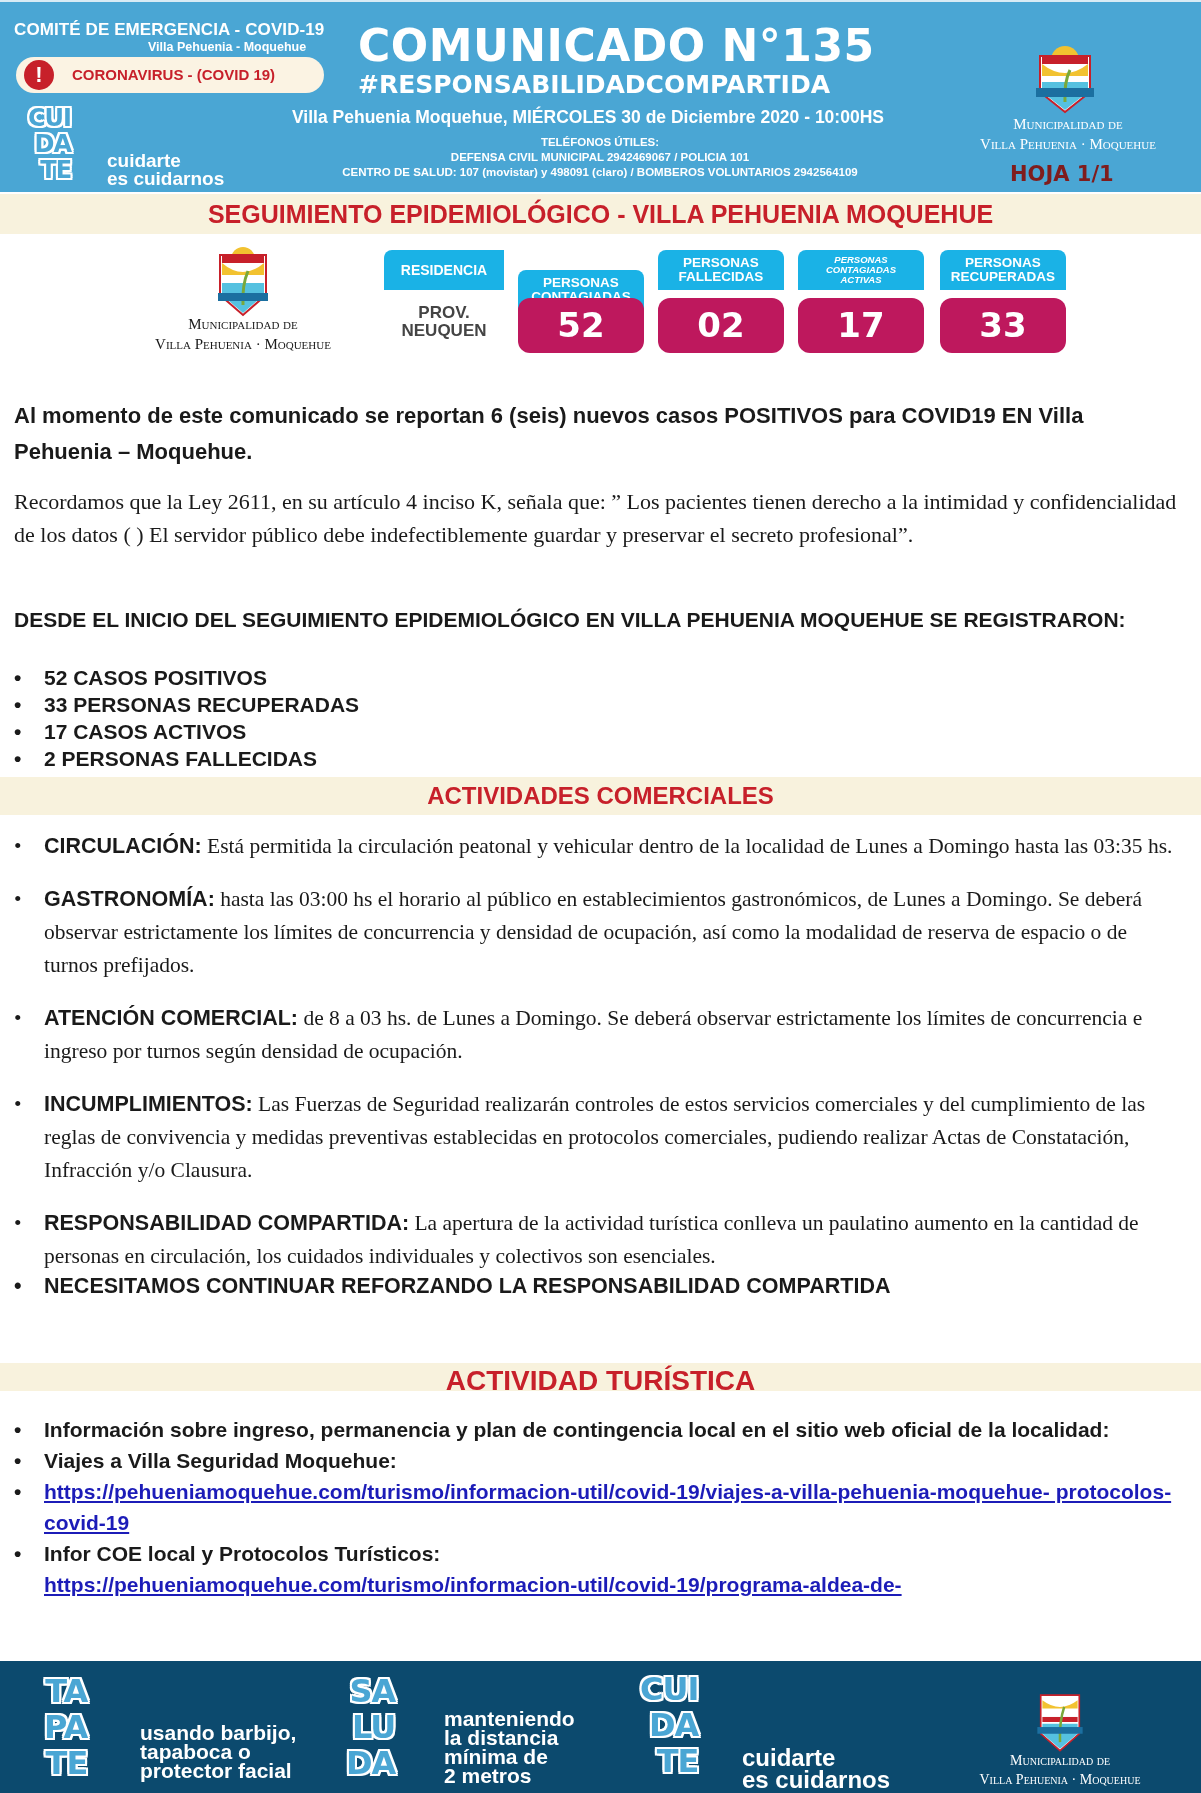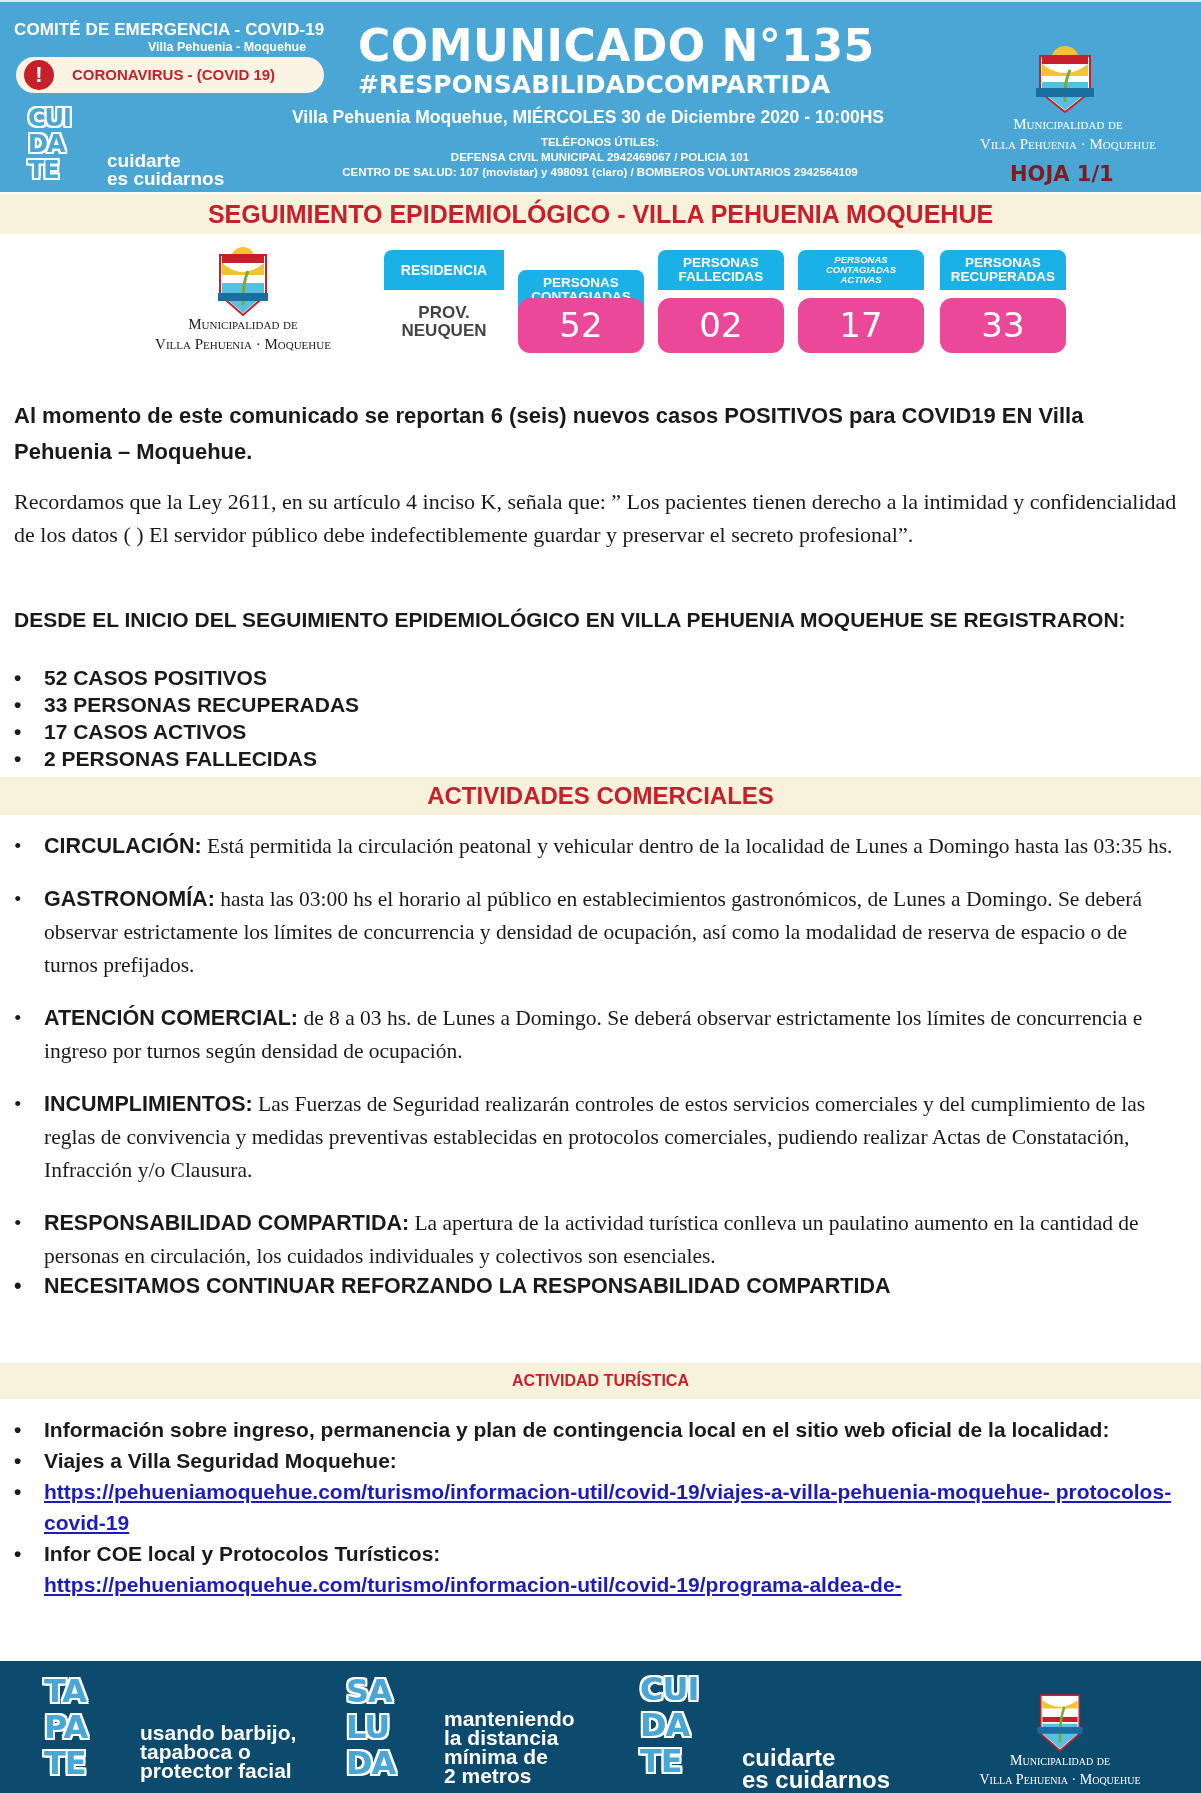--- a/index.html
+++ b/index.html
@@ -8,45 +8,45 @@
 
   
   .header { position: absolute; left: 0; top: 0; width: 1201px; height: 192px; background: #4aa6d4; border-top: 2px solid #d8ebf5; }
   .committee-title { position: absolute; left: 14px; top: 18px; color: #fff; font-weight: bold; font-size: 17px; letter-spacing: 0.1px; }
   .committee-sub { position: absolute; left: 148px; top: 38px; color: #fff; font-weight: bold; font-size: 12.5px; }
   .corona-pill { position: absolute; left: 16px; top: 55px; width: 308px; height: 36px; background: #fbf3e3; border-radius: 18px; }
   .alert-icon { position: absolute; left: 8px; top: 3px; width: 30px; height: 30px; border-radius: 50%; background: #c7202a; color: #fff; font-weight: bold; font-size: 22px; text-align: center; line-height: 30px; }
   .corona-label { position: absolute; left: 56px; top: 9px; color: #c7202a; font-weight: bold; font-size: 15px; }
 
   .cuidate-block { position: absolute; left: 28px; top: 104px; }
-  .stack-word { display: block; font-family: "DejaVu Sans", sans-serif; font-weight: bold; color: #4aa6d4; -webkit-text-stroke: 0; text-shadow: -2px -2px 0 #fff, 2px -2px 0 #fff, -2px 2px 0 #fff, 2px 2px 0 #fff, 0 2px 0 #fff, 0 -2px 0 #fff, 2px 0 0 #fff, -2px 0 0 #fff; letter-spacing: -1px; line-height: 1; }
+  .stack-word { display: block; font-family: "DejaVu Sans", sans-serif; font-weight: bold; color: #4aa6d4; -webkit-text-stroke: 0; text-shadow: -2px -2px 0 #fff, 2px -2px 0 #fff, -2px 2px 0 #fff, 2px 2px 0 #fff, 0 2px 0 #fff, 0 -2px 0 #fff, 2px 0 0 #fff, -2px 0 0 #fff; letter-spacing: -1px; line-height: 1; text-align: right; }
   .cuidate-block .stack-word { font-size: 24px; height: 26px; }
   .cuidate-slogan { position: absolute; left: 107px; top: 150px; color: #fff; font-weight: bold; font-size: 19px; line-height: 18px; }
 
   .comunicado-title { position: absolute; left: 358px; top: 18px; color: #fff; font-weight: bold; font-size: 44px; letter-spacing: 0.5px; font-family: "DejaVu Sans", sans-serif; }
   .hashtag { position: absolute; left: 358px; top: 68px; color: #fff; font-weight: bold; font-size: 25px; font-family: "DejaVu Sans", sans-serif; }
   .date-line { position: absolute; left: 292px; top: 105px; color: #fff; font-weight: bold; font-size: 17.5px; }
   .phones { position: absolute; left: 290px; top: 133px; width: 620px; text-align: center; color: #fff; font-weight: bold; font-size: 11.5px; line-height: 15px; }
 
   .muni-logo-header { position: absolute; left: 1034px; top: 40px; width: 62px; height: 72px; }
   .muni-name-header { position: absolute; left: 950px; top: 112px; width: 236px; text-align: center; color: #fff; font-family: "Liberation Serif", serif; font-size: 15px; line-height: 20px; font-variant: small-caps; }
   .hoja { position: absolute; left: 1010px; top: 160px; color: #7f1d1d; font-weight: bold; font-size: 21px; font-family: "DejaVu Sans", sans-serif; }
 
   
   .section-bar { position: absolute; left: 0; width: 1201px; background: #f8f2dd; text-align: center; color: #c7202a; font-weight: bold; }
   .bar-seguimiento { top: 194px; height: 40px; font-size: 25px; line-height: 40px; }
   .bar-comerciales { top: 777px; height: 38px; font-size: 24px; line-height: 38px; }
-  .bar-turistica { top: 1363px; height: 36px; font-size: 16px; line-height: 36px; }
+  .bar-turistica { top: 1363px; height: 28px; font-size: 28px; line-height: 36px; }
 
   
   .muni-logo-main { position: absolute; left: 212px; top: 244px; width: 62px; height: 74px; }
   .muni-name-main { position: absolute; left: 118px; top: 314px; width: 250px; text-align: center; font-family: "Liberation Serif", serif; font-size: 15px; line-height: 20px; font-variant: small-caps; color: #1a1a1a; }
 
   .stat-head { position: absolute; top: 250px; height: 40px; background: #1ab2e6; border-radius: 8px 8px 0 0; color: #fff; font-weight: bold; text-align: center; display: flex; align-items: center; justify-content: center; line-height: 1.05; }
-  .stat-val { position: absolute; top: 298px; height: 55px; background: #ec4899; border-radius: 12px; color: #fff; font-weight: normal; font-size: 34px; text-align: center; line-height: 55px; font-family: "DejaVu Sans", sans-serif; }
+  .stat-val { position: absolute; top: 298px; height: 55px; background: #be185d; border-radius: 12px; color: #fff; font-weight: bold; font-size: 34px; text-align: center; line-height: 55px; font-family: "DejaVu Sans", sans-serif; }
   .residencia-head { left: 384px; width: 120px; font-size: 14px; border-radius: 8px 0 0 0; }
   .residencia-val { position: absolute; left: 384px; top: 304px; width: 120px; text-align: center; color: #444; font-weight: bold; font-size: 17px; line-height: 18px; }
 
   
   .content { position: absolute; left: 14px; width: 1170px; }
   .lead { top: 398px; font-weight: bold; font-size: 22px; line-height: 36px; }
   .ley { top: 485px; font-family: "Liberation Serif", serif; font-size: 22px; line-height: 33px; }
   .desde-title { top: 604px; font-weight: bold; font-size: 21px; line-height: 31px; }
   .stats-list { top: 664px; font-weight: bold; font-size: 21px; list-style: none; }
   .stats-list li { height: 27px; line-height: 27px; }

